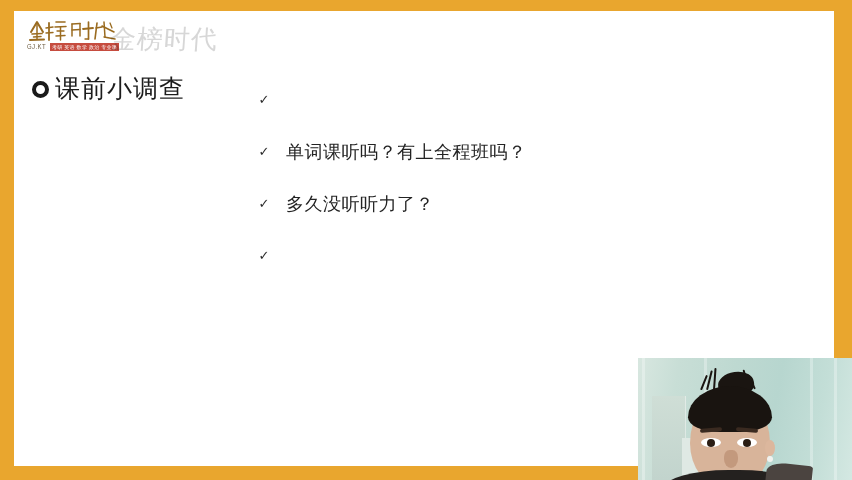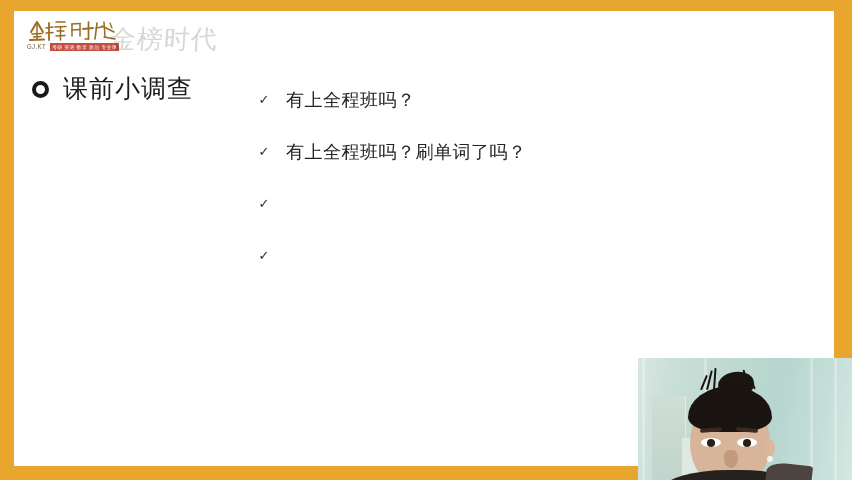--- a/index.html
+++ b/index.html
@@ -97,21 +97,21 @@
     pointer-events: none;
   }
 
   
   #heading-row {
     position: absolute;
     left: 18px;
     top: 63px;
     display: flex;
     align-items: center;
-    gap: 14px;
+    gap: 6px;
   }
   #heading-ring {
     width: 17px;
     height: 17px;
     border: 4px solid #1a1a1a;
     border-radius: 50%;
     box-sizing: border-box;
     flex: none;
   }
   #heading-text {
@@ -383,28 +383,28 @@
     <div id="watermark">金榜时代</div>
 
     <div id="heading-row">
       <span id="heading-ring"></span>
       <span id="heading-text">课前小调查</span>
     </div>
 
     <ul id="survey-list">
       <li class="survey-item">
         <span class="survey-check">✓</span>
-        <span class="survey-label">有上全程班吗？</span>
       </li>
       <li class="survey-item">
         <span class="survey-check">✓</span>
-        <span class="survey-label">有上全程班吗？刷单词了吗？</span>
+        <span class="survey-label">单词课听吗？有上全程班吗？</span>
       </li>
       <li class="survey-item">
         <span class="survey-check">✓</span>
+        <span class="survey-label">多久没听听力了？</span>
       </li>
       <li class="survey-item">
         <span class="survey-check">✓</span>
       </li>
     </ul>
 
   </div>
 
   <div id="webcam-overlay">
     <div id="webcam-video">

